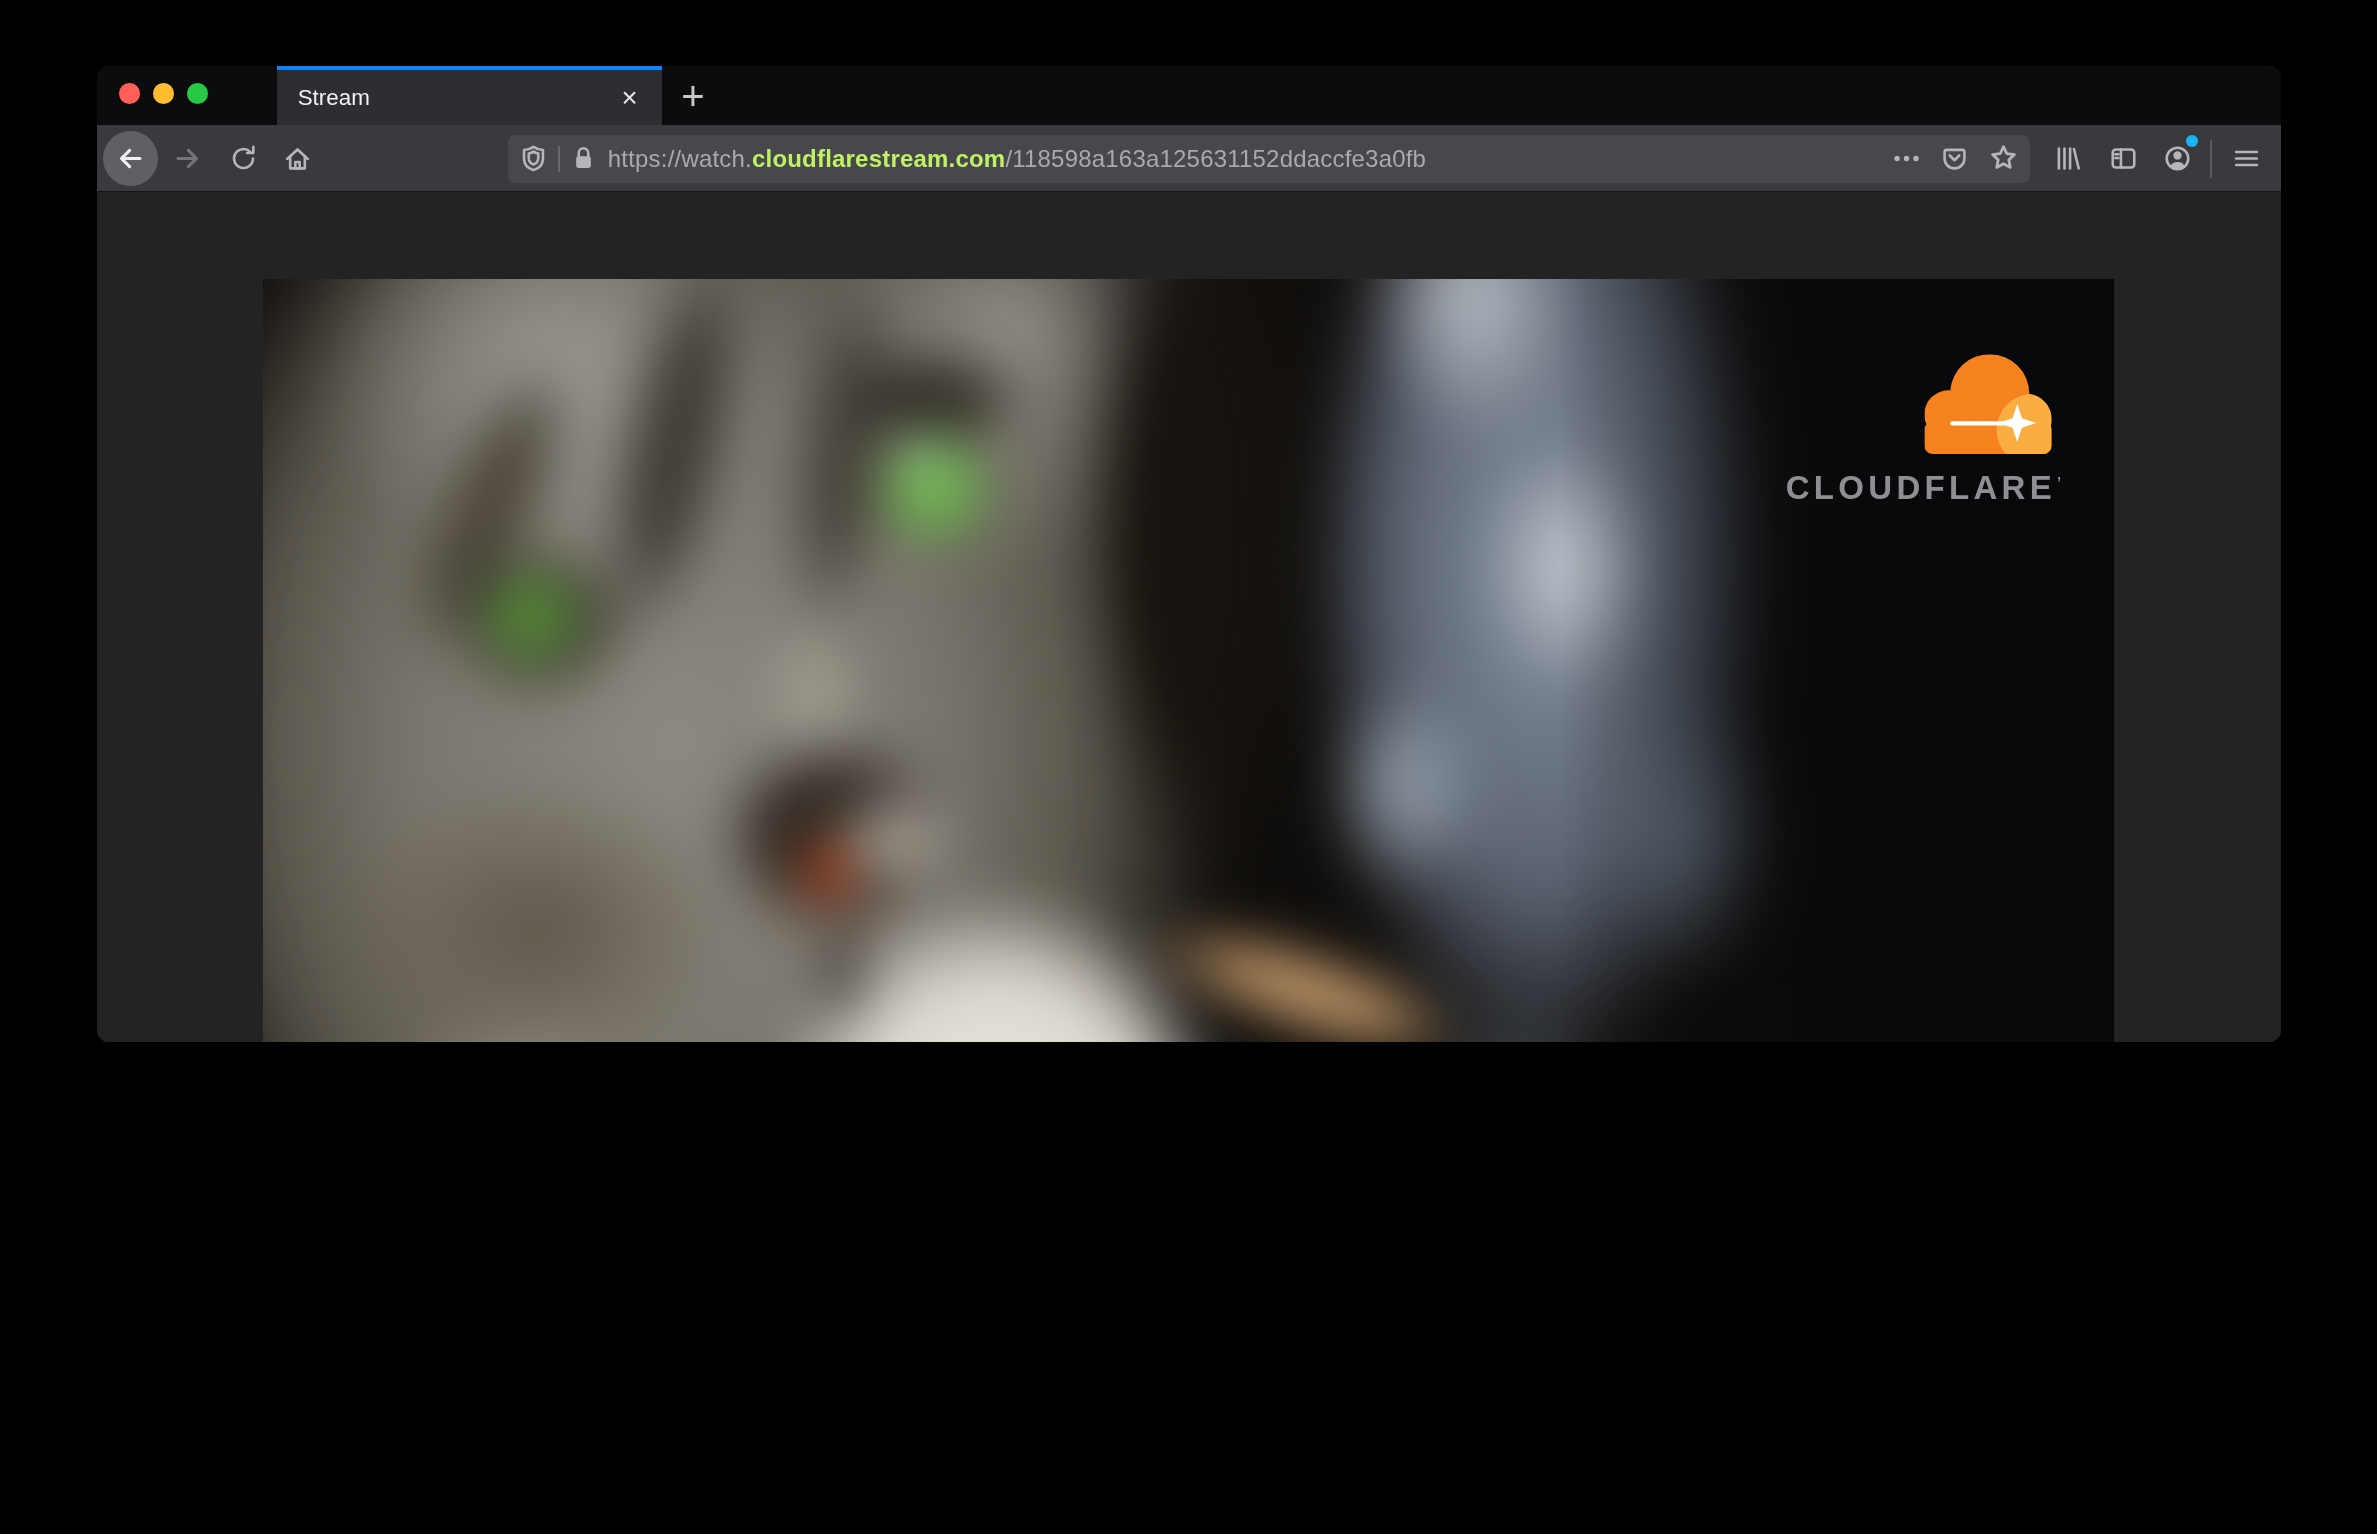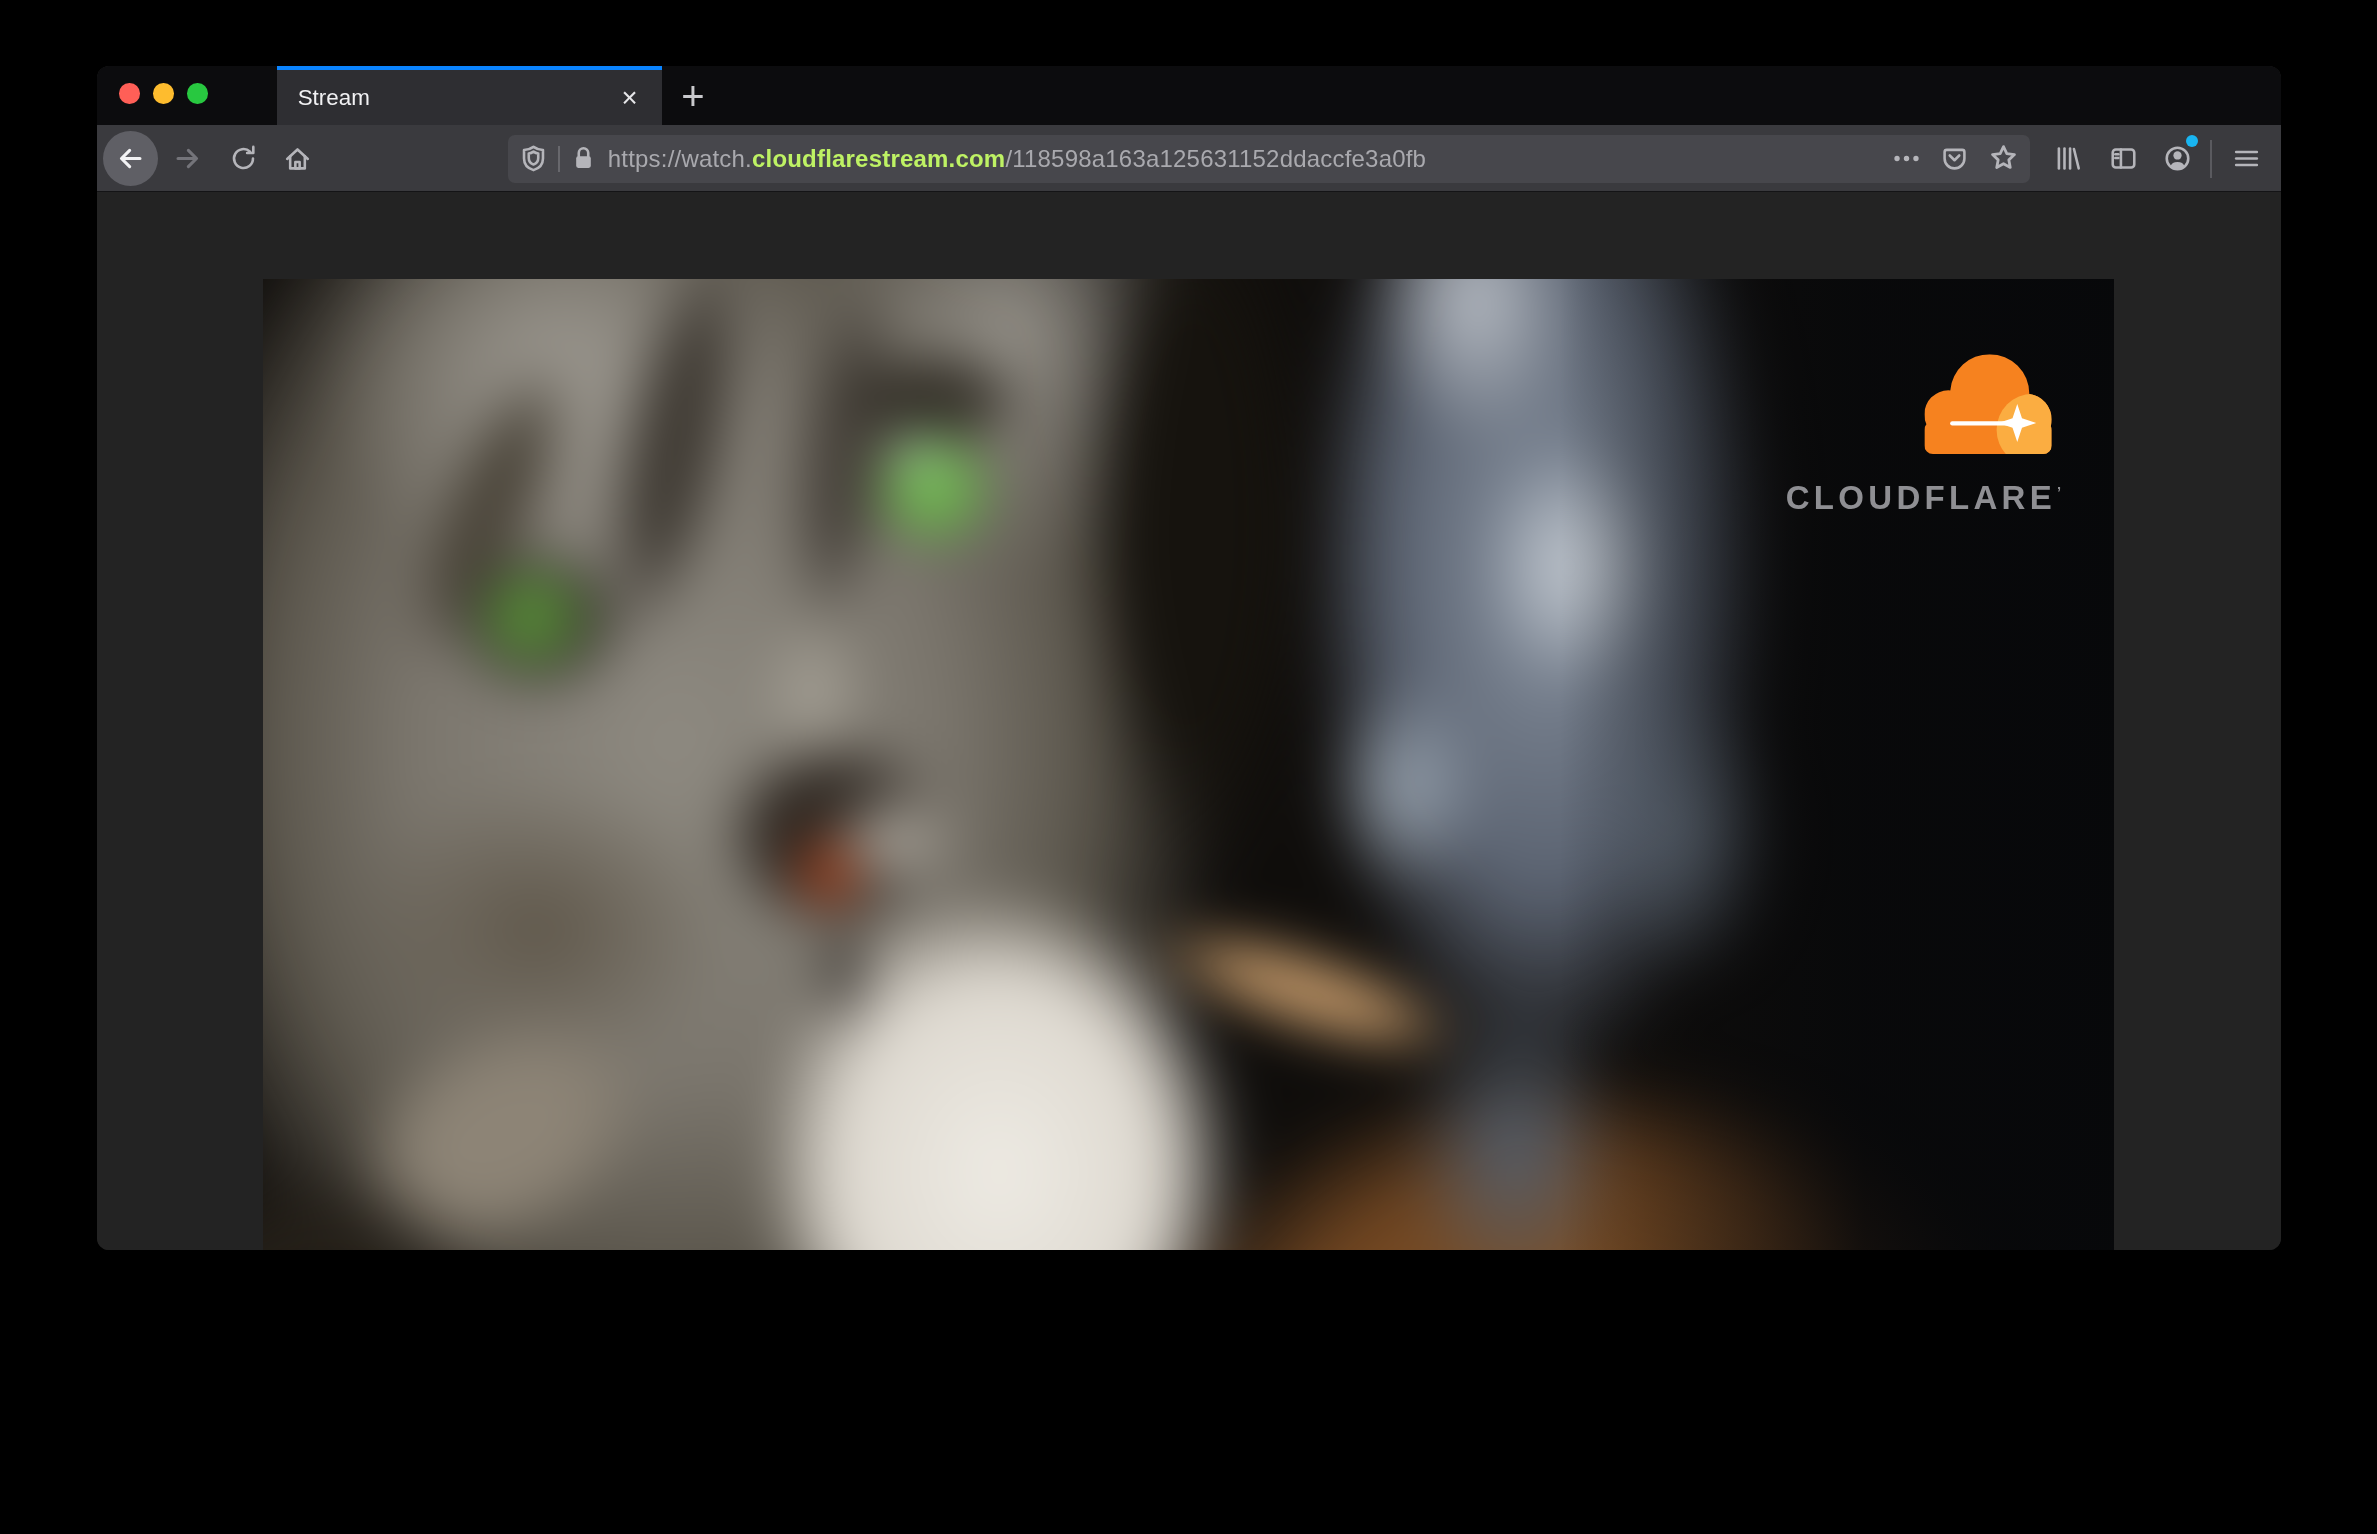--- a/index.html
+++ b/index.html
@@ -13,21 +13,21 @@
     --watermark-gray:#8f8f93;
   }
   *{margin:0;padding:0;box-sizing:border-box;}
   html,body{background:#000;}
   body{
     width:2377px;height:1534px;position:relative;overflow:hidden;
     font-family:"Liberation Sans",sans-serif;
   }
   
   .window{
-    position:absolute;left:97px;top:66px;width:2184px;height:1184px;
+    position:absolute;left:97px;top:66px;width:2184px;height:976px;
     border-radius:12px;overflow:hidden;background:#232323;
     box-shadow:0 26px 78px rgba(0,0,0,.7);
   }
   
   .tabbar{position:relative;width:100%;height:59px;background:#0c0c0e;}
   .traffic{position:absolute;top:17px;width:20.7px;height:20.7px;border-radius:50%;}
   .traffic.red{left:22.4px;background:var(--traffic-red);}
   .traffic.yellow{left:56px;background:var(--traffic-yellow);}
   .traffic.green{left:90px;background:var(--traffic-green);}
   .tab{
@@ -104,21 +104,21 @@
   .b-fl5{left:59%;top:62%;width:15%;height:36%;background:radial-gradient(closest-side,#555f6c,rgba(85,95,108,0) 76%);}
   .b-bldark{left:-8%;top:76%;width:26%;height:46%;background:radial-gradient(closest-side,#241f18 50%,rgba(36,31,24,0) 80%);}
   .dark-right{
     position:absolute;right:0;top:0;width:30%;height:100%;
     background:linear-gradient(to right,rgba(7,8,10,0) 0%,rgba(7,8,10,.85) 55%,rgba(7,8,10,.97) 100%);
   }
   
   .watermark{position:absolute;top:70px;right:53px;width:284px;text-align:right;}
   .wm-cloud{position:relative;display:inline-block;margin-right:9.5px;}
   .wm-text{
-    margin-top:22px;color:var(--watermark-gray);font-size:33px;font-weight:700;
+    margin-top:12px;color:var(--watermark-gray);font-size:33px;font-weight:700;
     letter-spacing:4.3px;white-space:nowrap;
   }
   .wm-tm{font-size:14.7px;vertical-align:super;letter-spacing:0;margin-left:0.9px;}
 </style>
 </head>
 <body>
 
 <div class="window">
 
   <div class="tabbar">

